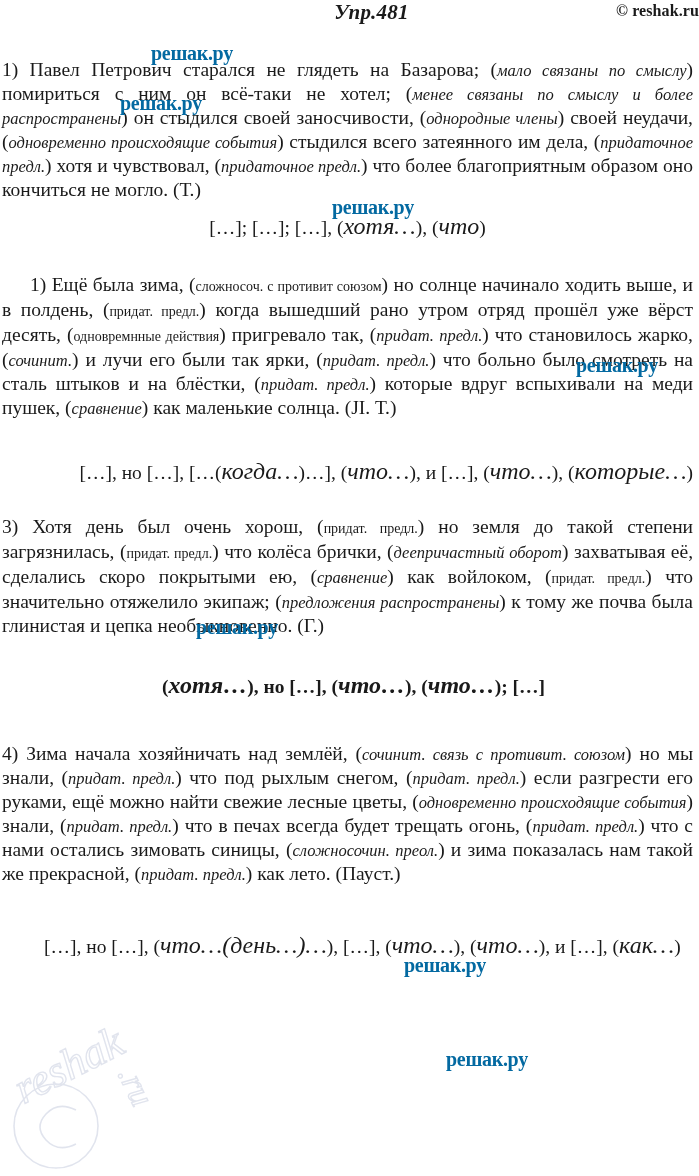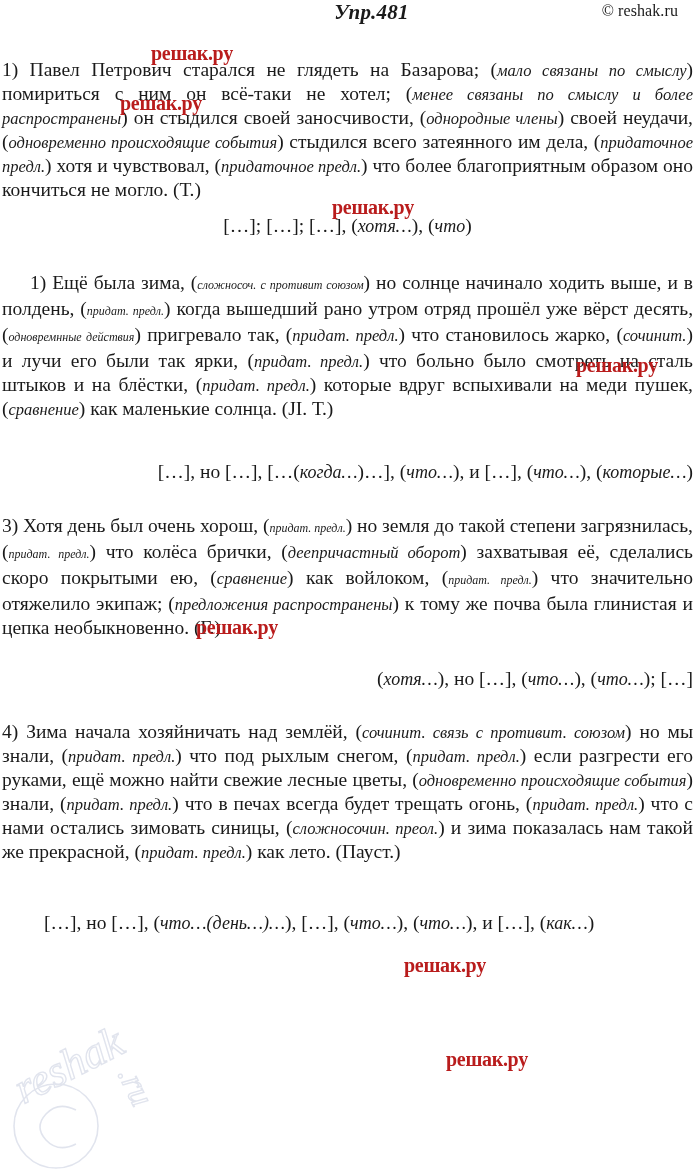--- a/index.html
+++ b/index.html
@@ -30,79 +30,79 @@
     top: 0px;
     text-align: center;
     font-weight: bold;
     font-style: italic;
     font-size: 21px;
     letter-spacing: 0.2px;
     padding-left: 44px;
   }
   .copyright {
     position: absolute;
-    right: 21px;
+    right: 0;
     top: 2px;
     font-size: 16px;
     letter-spacing: 0.1px;
     white-space: nowrap;
+    font-weight: bold;
   }
 
   
   .content {
     position: relative;
     padding: 0 6px 0 2px;
     z-index: 2;
   }
   .para {
     font-size: 19.5px;
     line-height: 23px;
     text-align: justify;
     text-justify: inter-word;
     margin: 0;
   }
   .para.p1 { margin-top: 28px; }
   .para.p2 { margin-top: 30px; text-indent: 28px; }
   .para.p3 { margin-top: 27px; }
-  .para.p4 { margin-top: 26px; }
+  .para.p4 { margin-top: 40px; }
 
   .para .it {
     font-style: italic;
     font-size: 16.5px;
   }
   
   .para .it-lg {
-    font-style: italic;
-    font-size: 12px;
+    font-size: 14px;
   }
 
   
   .scheme {
     font-size: 19.5px;
     text-align: center;
     line-height: 30px;
     margin: 0;
     white-space: nowrap;
   }
   .scheme .it {
     font-style: italic;
-    font-size: 18px;
+    font-size: 24px;
   }
   .scheme.s1 { margin-top: 10px; }
   .scheme.s2 { margin-top: 36px; text-align: right; padding-left: 46px; }
-  .scheme.s3 { margin-top: 25px; text-align: right; padding-left: 160px; }
+  .scheme.s3 { margin-top: 33px; text-align: left; padding-left: 160px; font-weight: bold; }
   .scheme.s4 { margin-top: 44px; text-align: left; padding-left: 42px; }
 
   
   .wm {
     position: absolute;
     font-family: "Liberation Serif", "DejaVu Serif", serif;
     font-weight: bold;
     font-size: 20px;
-    color: #b91c1c;
+    color: #0369a1;
     letter-spacing: -0.3px;
     z-index: 5;
     pointer-events: none;
     white-space: nowrap;
   }
   .logo-wm {
     position: absolute;
     left: -6px;
     top: 1018px;
     width: 210px;

